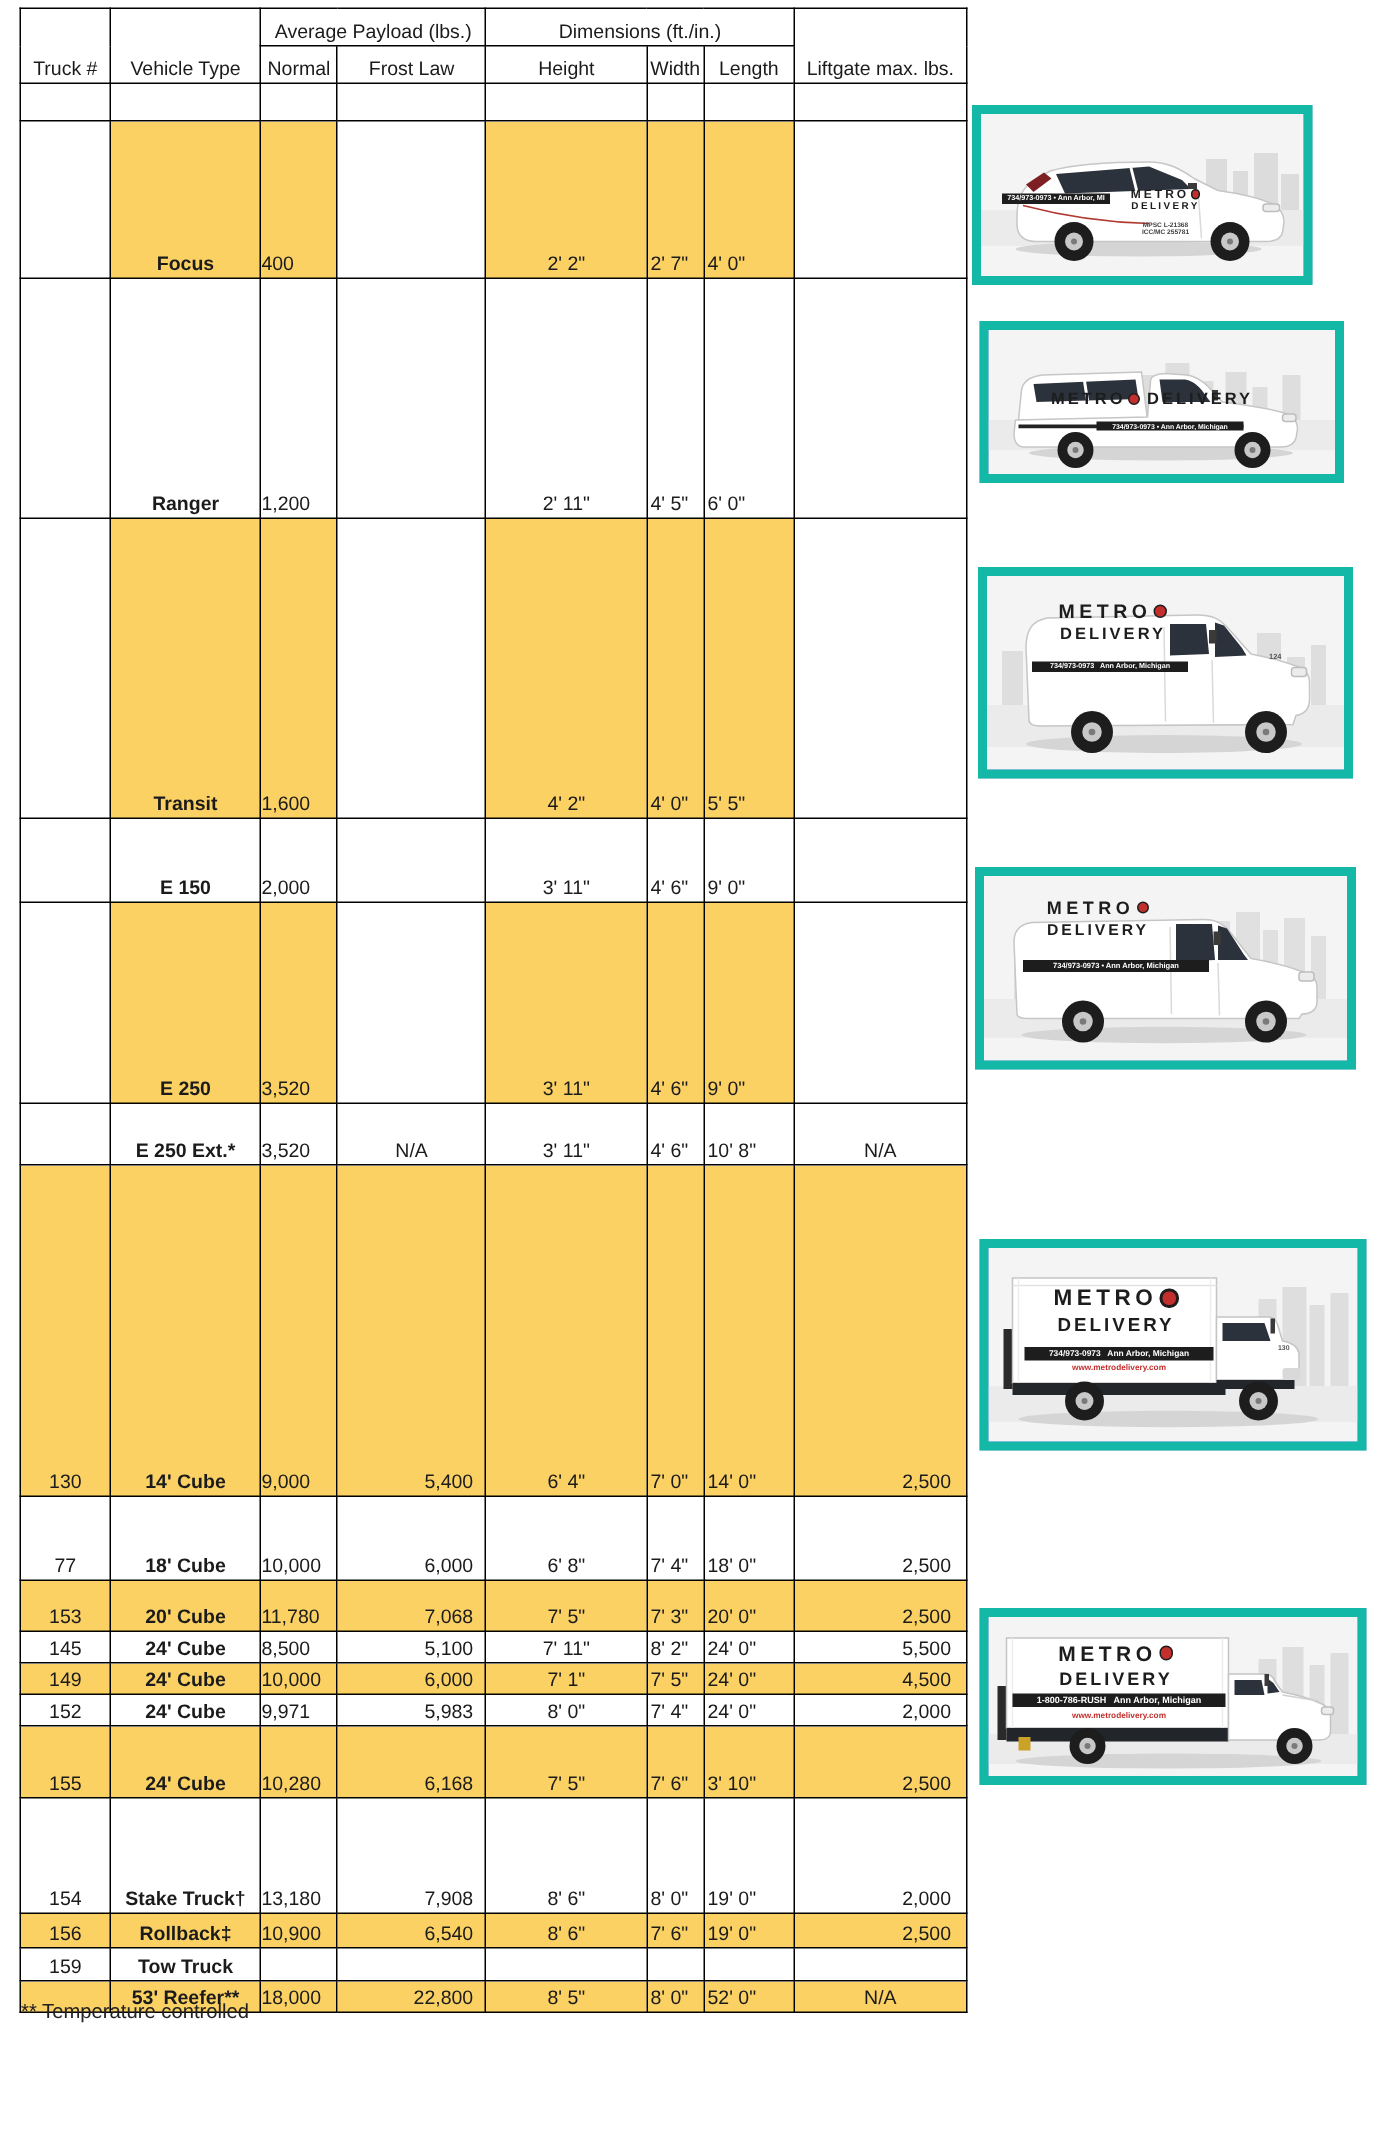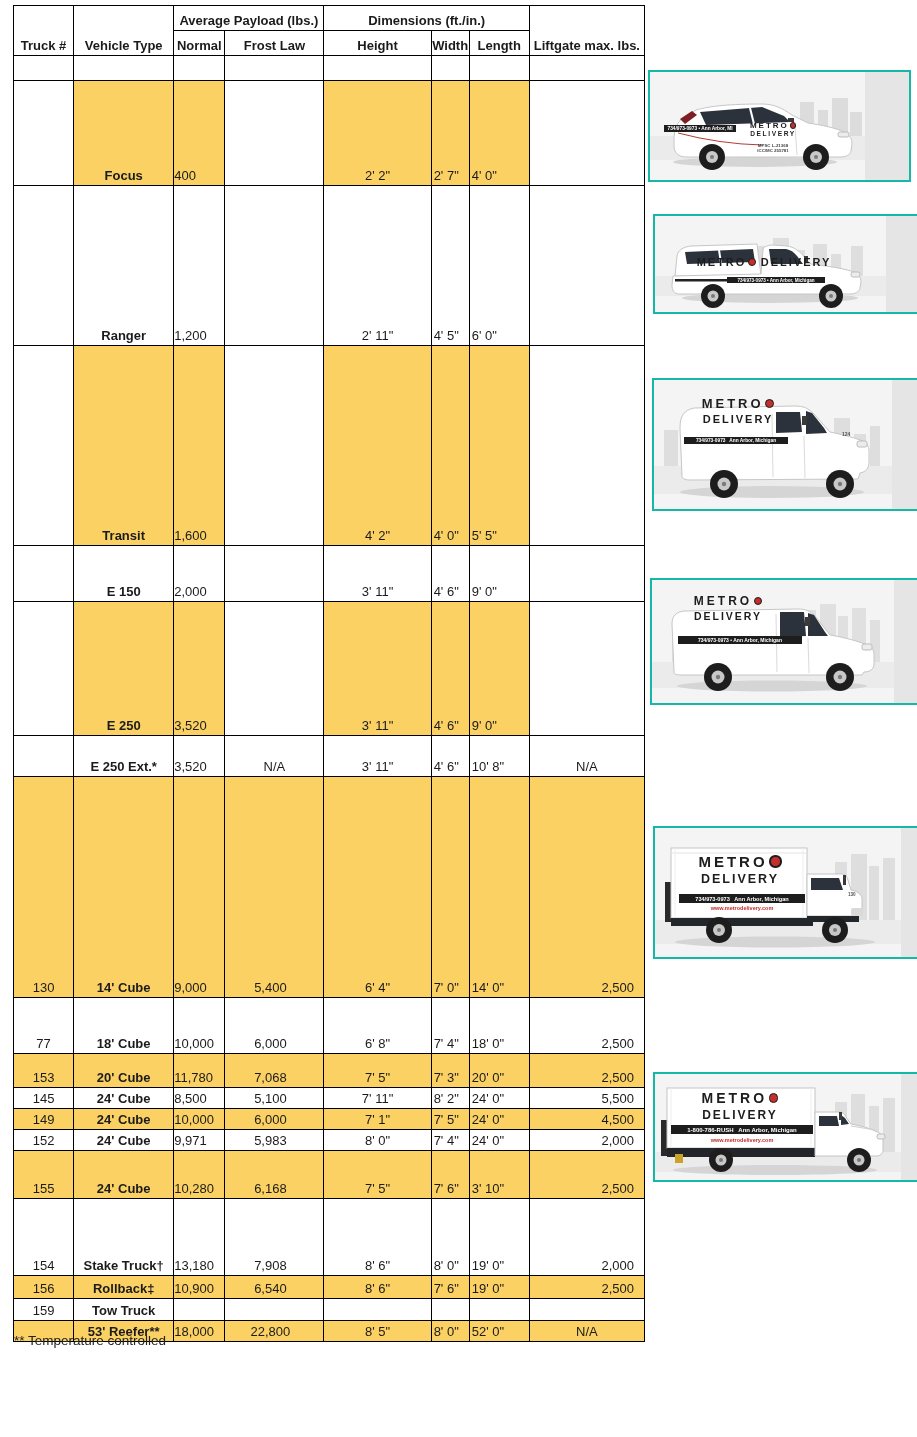--- a/index.html
+++ b/index.html
@@ -4,38 +4,38 @@
 <style>
   :root{ --yl:#fbd164; --ink:#1b1b1b; --red:#c22f2c; }
   html,body{margin:0;padding:0;background:#fff;}
   #page{position:relative;width:917px;height:1437px;background:#fff;overflow:hidden;
         font-family:"Liberation Sans",sans-serif;color:var(--ink);}
 
   
   table.tbl{position:absolute;left:13px;top:5px;border-collapse:collapse;table-layout:fixed;width:632px;}
   .tbl th,.tbl td{border:1px solid #000;vertical-align:bottom;font-size:13px;color:var(--ink);
         padding:0 0 2px 0;overflow:hidden;white-space:nowrap;line-height:15px;}
-  .tbl th{font-weight:bold;text-align:center;}
+  .tbl th{font-weight:normal;text-align:center;}
   .tbl td:nth-child(1){text-align:center;}
   .tbl td:nth-child(2){text-align:center;font-weight:bold;}
   .tbl td:nth-child(3){text-align:left;padding-right:3px;}
-  .tbl td:nth-child(4){text-align:center;padding-right:8px;}
+  .tbl td:nth-child(4){text-align:right;padding-right:8px;}
   .tbl td:nth-child(5){text-align:center;}
   .tbl td:nth-child(6),.tbl td:nth-child(7){text-align:left;padding-left:2px;}
   .tbl td:nth-child(8){text-align:right;padding-right:10px;}
   tr.p td:nth-child(2),tr.p td:nth-child(3),tr.p td:nth-child(5),
   tr.p td:nth-child(6),tr.p td:nth-child(7){background:var(--yl);}
   tr.f td{background:var(--yl);}
   td.ctr{text-align:center !important;padding:0 0 2px 0 !important;}
 
   
   .footnotes{position:absolute;left:14px;top:1328px;font-size:13.5px;line-height:25px;color:#222;}
 
   
-  .photo{position:absolute;border:2px solid #14b8a6;background:#e5e5e5;overflow:hidden;padding-left:44px;}
+  .photo{position:absolute;border:6px solid #14b8a6;background:#c4b5fd;overflow:hidden;}
   .photo svg{position:absolute;left:0;top:0;}
   .stripe{position:absolute;background:#1d1d1d;color:#fff;font-weight:bold;
           display:flex;align-items:center;justify-content:center;white-space:pre;overflow:hidden;}
   .logo{position:absolute;color:#1d1d1d;font-weight:bold;text-align:center;}
   .logo .l1{display:flex;align-items:center;justify-content:center;letter-spacing:3px;}
   .logo .l2{letter-spacing:2px;}
   .ring{display:inline-block;border-radius:50%;border:solid #1d1d1d;background:var(--red);
         width:.55em;height:.55em;border-width:.14em;margin-left:.12em;}
   .lrow{display:flex;align-items:center;justify-content:center;white-space:pre;}
   .subs{position:absolute;text-align:center;font-weight:bold;color:#444;}

